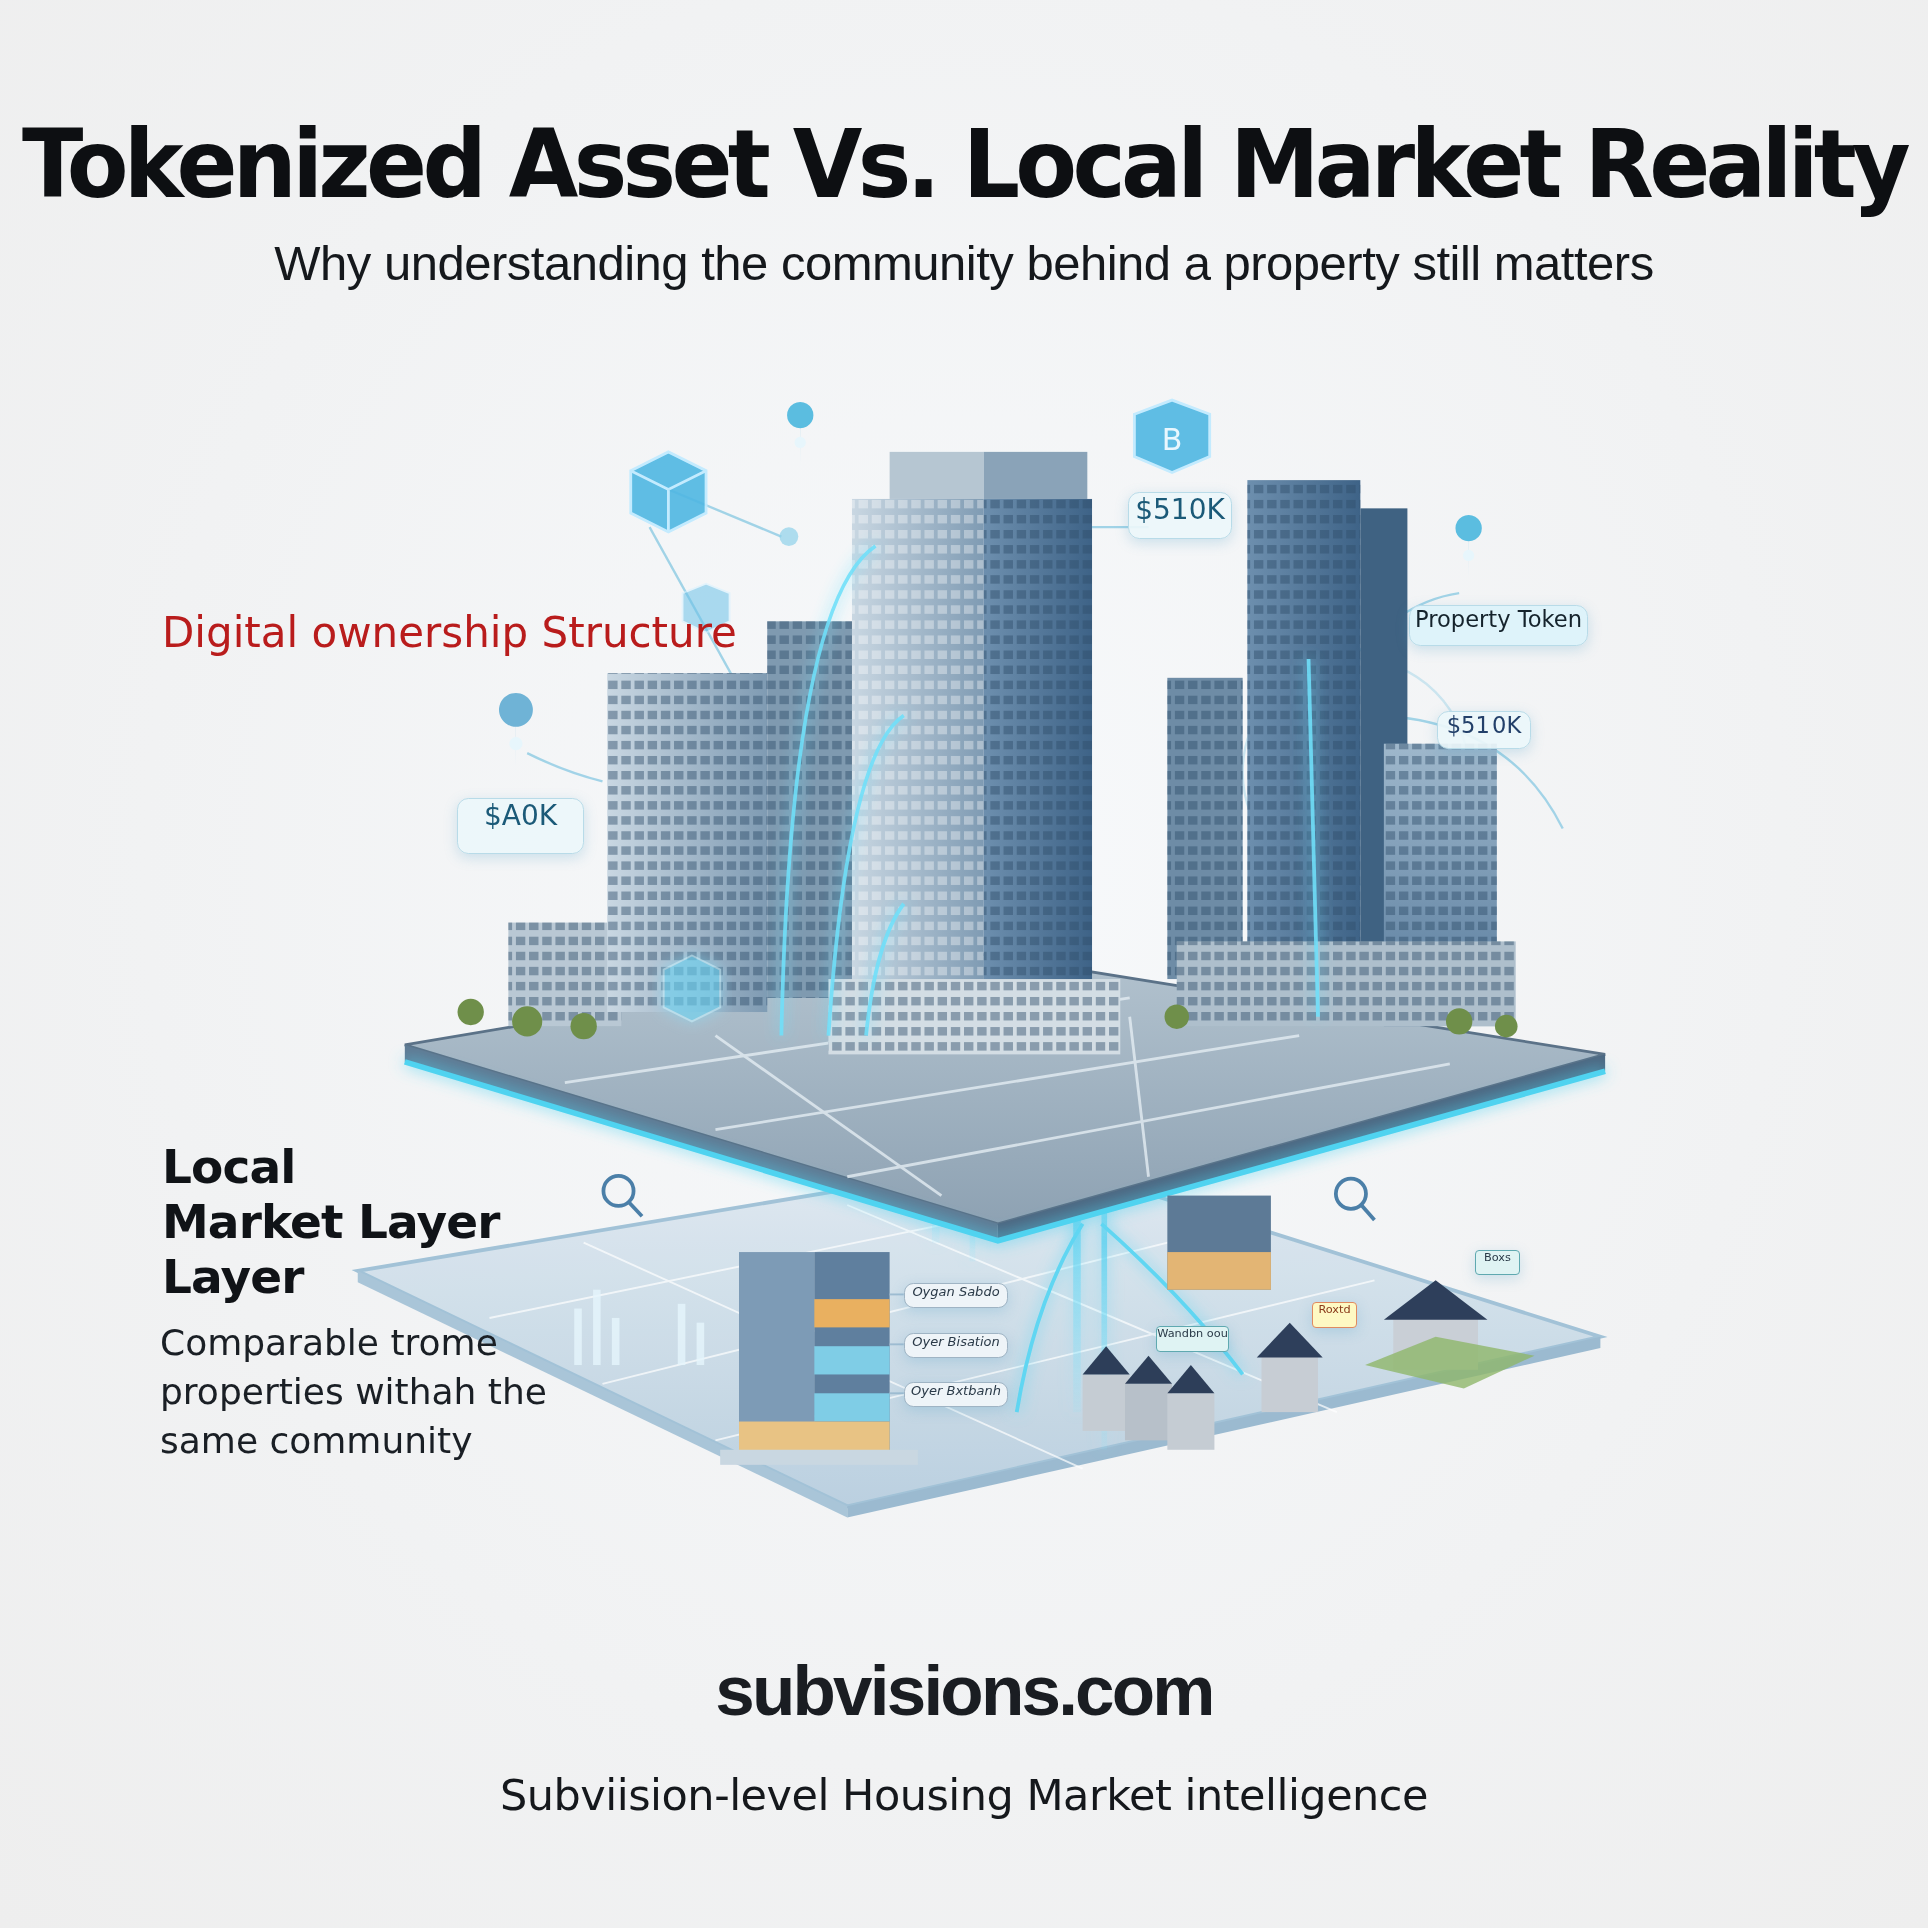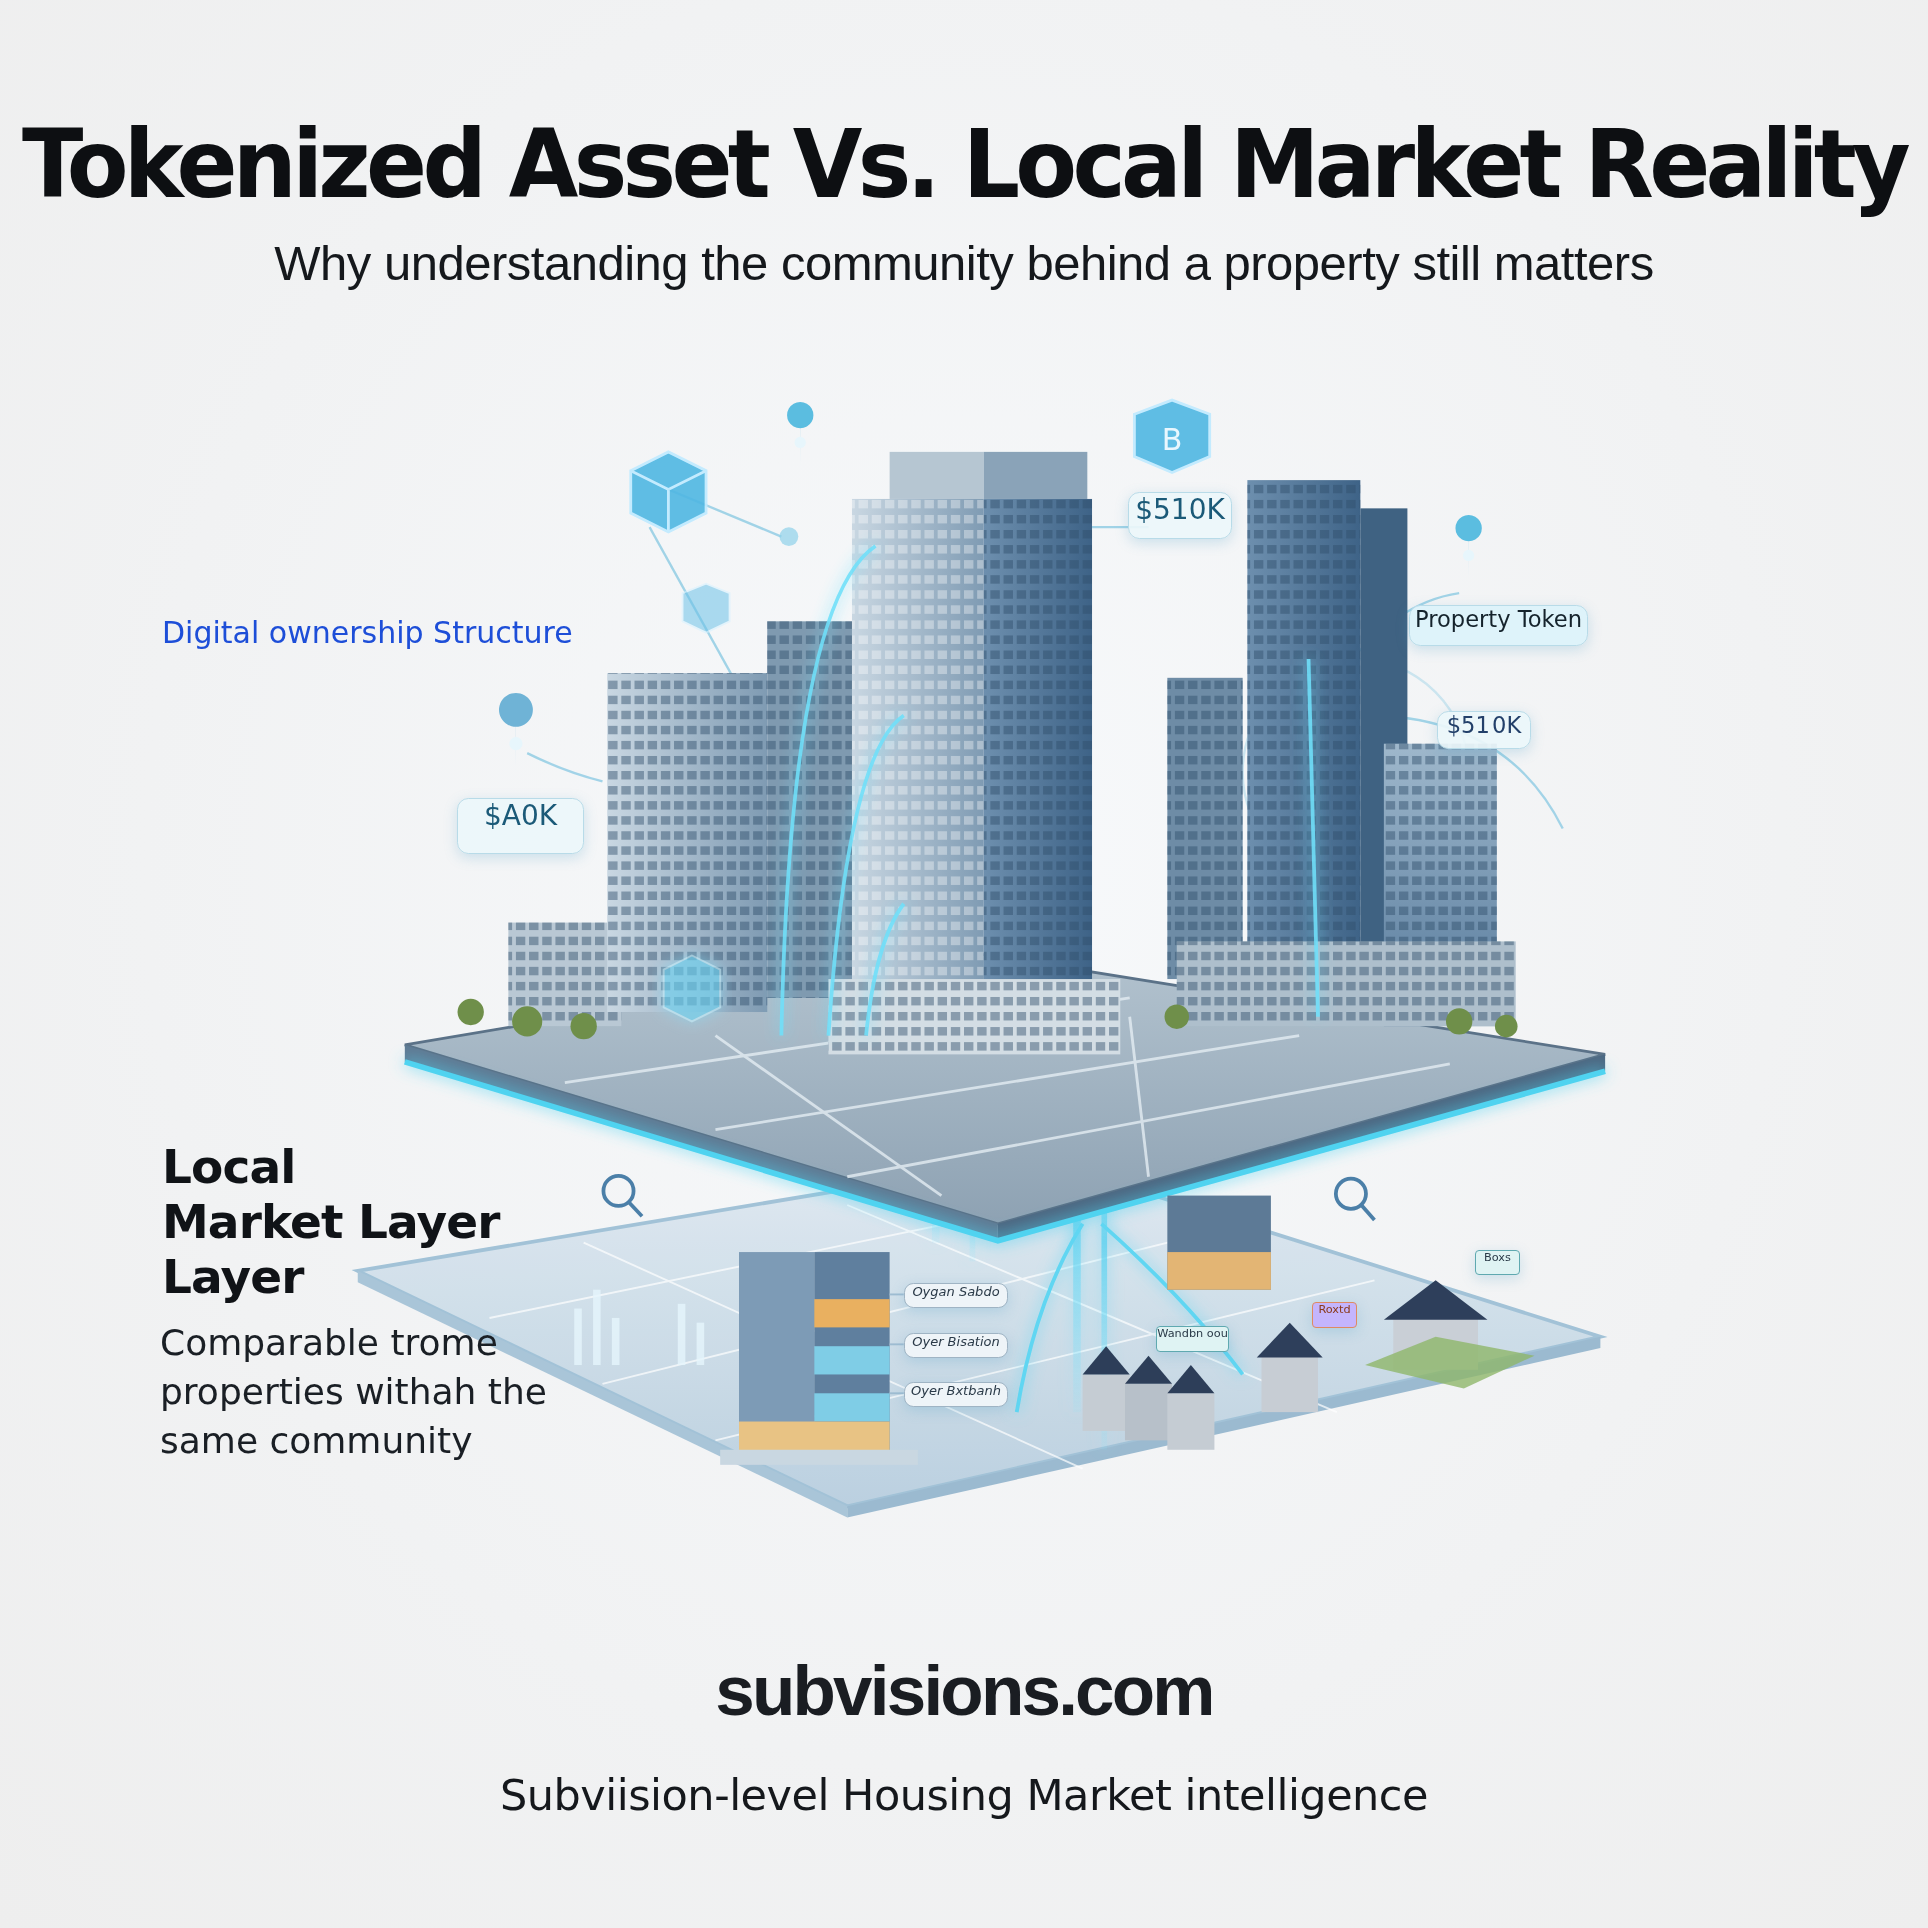--- a/index.html
+++ b/index.html
@@ -20,21 +20,21 @@
     position: absolute; top: 235px; left: 0; width: 1928px; text-align: center;
     font-family: "Liberation Sans", sans-serif; font-size: 49px; color: #15181c;
     letter-spacing: -0.5px;
   }
   .layer-heading {
     position: absolute; font-family: "DejaVu Sans", sans-serif; font-weight: bold;
     font-size: 47px; line-height: 55px; color: #101317; letter-spacing: -0.9px;
   }
   .layer-desc {
     position: absolute; font-family: "DejaVu Sans", sans-serif;
-    font-size: 30px; line-height: 49px; color: #1d4ed8;
+    font-size: 42px; line-height: 49px; color: #b91c1c;
   }
   .layer-desc.dark { color: #1a1f25; font-size: 36px; }
   .brand {
     position: absolute; top: 1650px; left: 0; width: 1928px; text-align: center;
     font-family: Liberation Sans, sans-serif; font-weight: bold; font-size: 71px;
     color: #1a1d22; letter-spacing: -2.8px;
   }
   .tagline {
     position: absolute; top: 1770px; left: 0; width: 1928px; text-align: center;
     font-family: "DejaVu Sans", sans-serif; font-size: 43px; color: #15181c;
@@ -45,21 +45,21 @@
     position: absolute; background: rgba(236,246,250,0.92);
     border: 1.9px solid #b8dbe8; border-radius: 11.3px;
     box-shadow: 0 3.8px 13px rgba(80,160,200,0.25);
     font-family: "DejaVu Sans", sans-serif; color: #1b5a78;
     display: flex; align-items: flex-start; justify-content: center;
   }
   .tag.price { font-size: 28px; }
   .tag.token { font-size: 22.6px; color: #15232c; background: rgba(220,242,250,0.95); }
   .tag.small { font-size: 13px; color: #2a3a48; border-radius: 9.4px; background: #eef4f8; border-color:#9fb4c4;font-style:italic; }
   .tag.bubble { font-size: 11.3px; color: #2a3a48; border-radius: 4px; background: #dff3f3; border-color:#5fa9b0; }
-  .tag.bubble.orange { background:#c4b5fd; border-color:#e08a60; color:#8a3a1a; }
+  .tag.bubble.orange { background:#fef9c3; border-color:#e08a60; color:#8a3a1a; }
 </style>
 </head>
 <body>
 
 <h1 class="title">Tokenized Asset Vs. Local Market Reality</h1>
 <p class="subtitle">Why understanding the community behind a property still matters</p>
 
 <svg class="illustration" viewBox="0 0 2048 2048" xmlns="http://www.w3.org/2000/svg">
   <defs>
     <linearGradient id="glassA" x1="0" y1="0" x2="1" y2="0">

